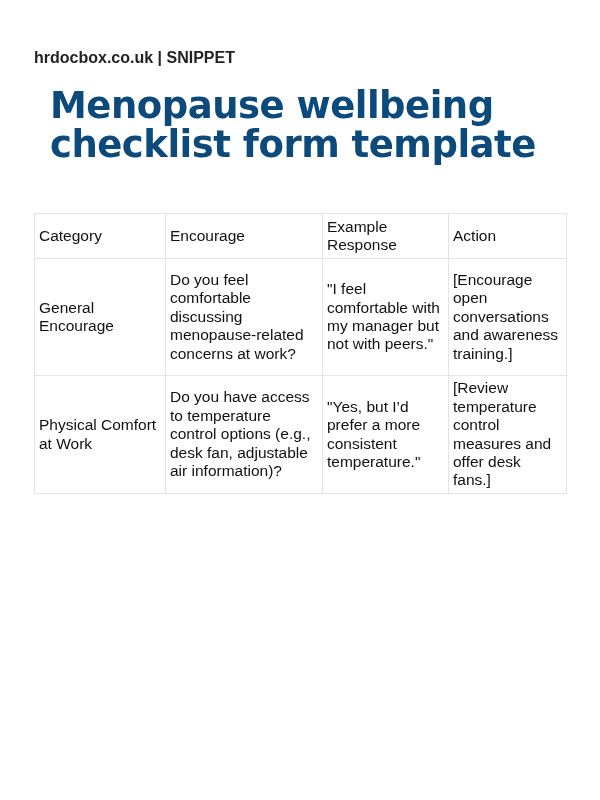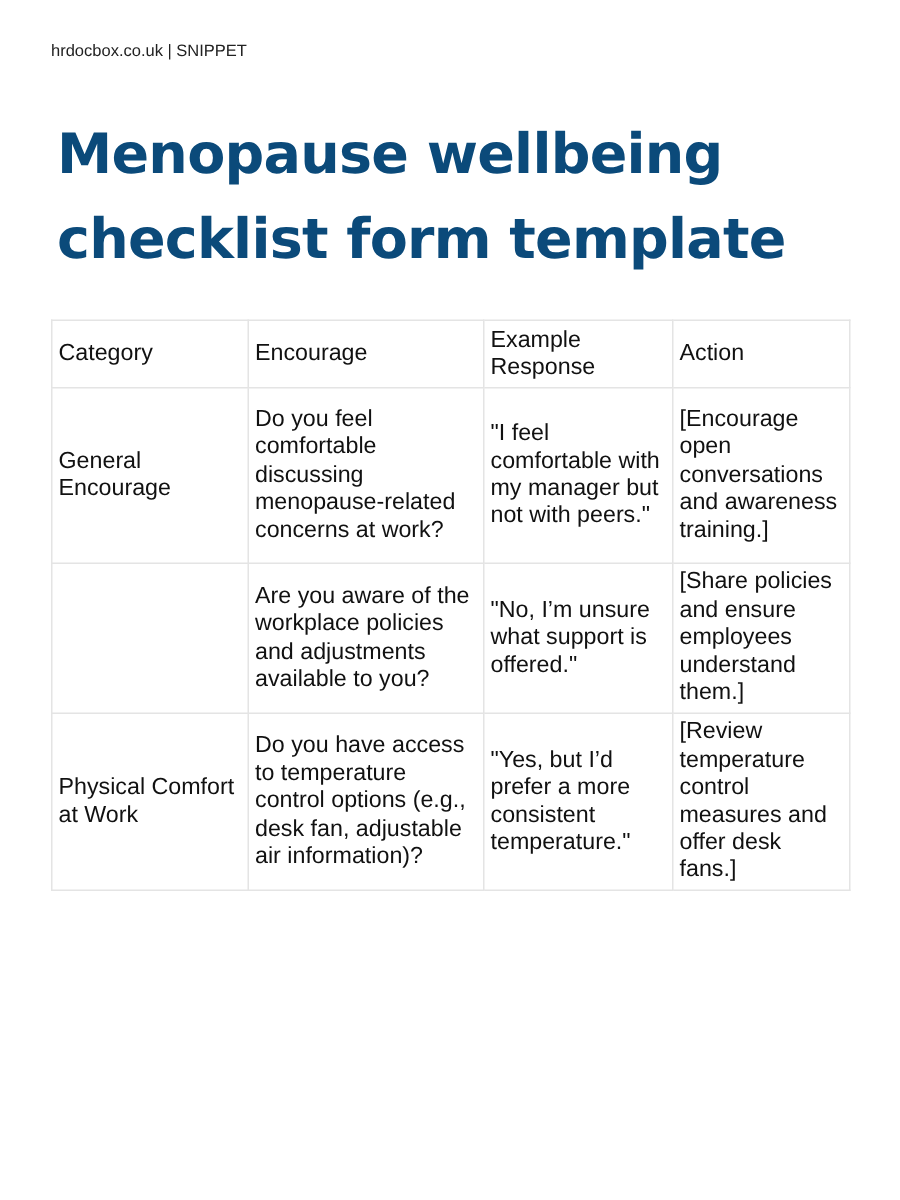--- a/index.html
+++ b/index.html
@@ -1,22 +1,22 @@
 <!DOCTYPE html>
 <html><head>
 <meta charset="utf-8">
 <style>
   html, body { margin: 0; padding: 0; background: #ffffff; }
   body { width: 600px; height: 800px; position: relative; overflow: hidden;
          font-family: "DejaVu Sans", sans-serif; color: #111; }
-  .source { position: absolute; left: 34px; top: 28px; font-size: 11px; color: #222;
-            font-family: "Liberation Sans", sans-serif; }
-  .title { position: absolute; left: 34px; top: 70px; margin: 4px; width: 540px;
+  .source { position: absolute; left: 34px; top: 49px; font-size: 16px; color: #222;
+            font-family: "Liberation Sans", sans-serif; font-weight: bold; }
+  .title { position: absolute; left: 34px; top: 70px; margin: 16px; width: 540px;
            font-family: "DejaVu Sans", sans-serif; font-weight: bold;
-           font-size: 37px; line-height: 57px; color: #0b4a7a; letter-spacing: -0.5px; }
+           font-size: 37px; line-height: 39px; color: #0b4a7a; letter-spacing: -0.5px; }
   table.checklist { position: absolute; left: 34px; top: 213px; border-collapse: collapse;
                     width: 532px; table-layout: fixed; border-radius: 29px; }
   table.checklist td, table.checklist th {
     border: 1px solid #e4e4e4; padding: 2px 4px; vertical-align: middle;
     font-family: "Liberation Sans", sans-serif; font-size: 15.5px; line-height: 18.4px;
     font-weight: normal; text-align: left; color: #111; }
   col.c1 { width: 131px; } col.c2 { width: 157px; } col.c3 { width: 126px; } col.c4 { width: 118px; }
   tr.head th { height: 40px; }
   td.cat { font-weight: bold; font-family: "DejaVu Sans", sans-serif; font-size: 14px; line-height: 18.5px; }
 </style>
@@ -41,26 +41,20 @@
       <th>Action</th>
     </tr>
   </thead>
   <tbody>
     <tr style="height:117px">
       <td class="cat">General Encourage</td>
       <td>Do you feel comfortable discussing menopause-related concerns at work?</td>
       <td>"I feel comfortable with my manager but not with peers."</td>
       <td>[Encourage open conversations and awareness training.]</td>
     </tr>
-    <tr style="height:100px">
-      <td class="cat"></td>
-      <td>Are you aware of the workplace policies and adjustments available to you?</td>
-      <td>"No, I’m unsure what support is offered."</td>
-      <td>[Share policies and ensure employees understand them.]</td>
-    </tr>
     <tr style="height:118px">
       <td class="cat">Physical Comfort at Work</td>
       <td>Do you have access to temperature control options (e.g., desk fan, adjustable air information)?</td>
       <td>"Yes, but I’d prefer a more consistent temperature."</td>
       <td>[Review temperature control measures and offer desk fans.]</td>
     </tr>
   </tbody>
 </table>
 
 </body></html>

